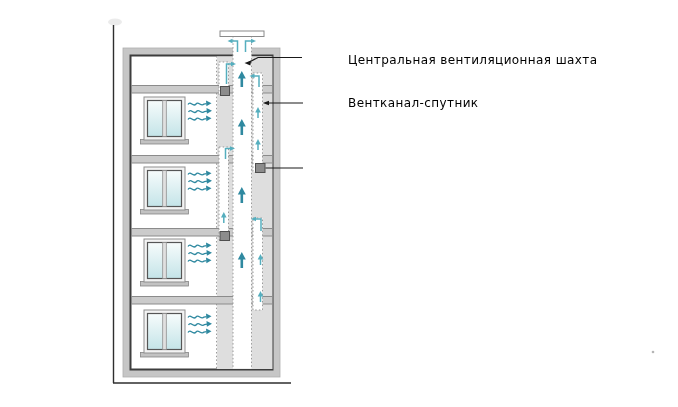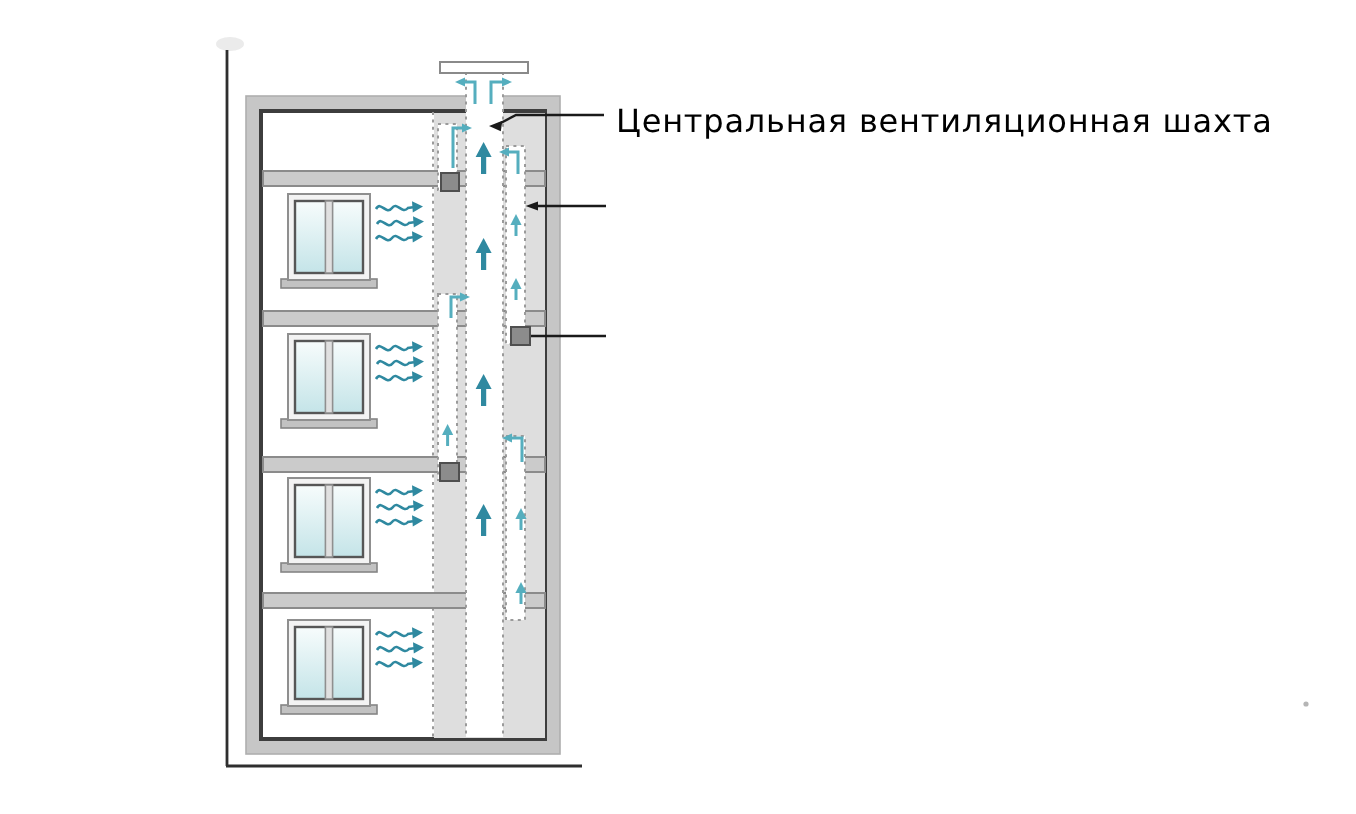--- a/index.html
+++ b/index.html
@@ -6,25 +6,26 @@
   #stage{
     position:relative;
     width:678px;height:407px;
     background:#ffffff;
     overflow:hidden;
     font-family:"DejaVu Sans", sans-serif;
   }
   svg{position:absolute;left:0;top:0;}
   .lbl{
     position:absolute;
-    font-size:16px;
+    font-size:12px;
     line-height:17px;
     letter-spacing:0.4px;
     color:var(--label_text,#000000);
     white-space:nowrap;
+    margin-left:40px;
   }
   
   .axis      {stroke:#2e2e2e;stroke-width:1.4;fill:none;}
   .c-wall    {fill:var(--wall_gray,#c6c6c6);stroke:#aeaeae;stroke-width:0.8;}
   .c-inner   {fill:#ffffff;stroke:var(--inner_wall_dark,#3d3d3d);stroke-width:2;}
   .c-zone    {fill:var(--zone_gray,#dedede);}
   .c-slab    {fill:var(--slab_gray,#cbcbcb);stroke:var(--slab_edge,#8b8b8b);stroke-width:1;}
   .c-duct    {fill:#ffffff;stroke:var(--dotted_gray,#9a9a9a);stroke-width:1;stroke-dasharray:1.5 2.2;}
   .c-shaftfill{fill:#ffffff;}
   .c-dotline {stroke:var(--dotted_gray,#9a9a9a);stroke-width:1;stroke-dasharray:1.5 2.2;fill:none;}
@@ -167,15 +168,16 @@
       <line class="leader" x1="267" y1="103" x2="303" y2="103"></line>
       <polygon class="leader-head" points="262.8,103 269,100.7 269,105.3"></polygon>
       <line class="leader" x1="265.5" y1="168" x2="303" y2="168"></line>
     </g>
 
     <circle class="speck" cx="653" cy="352" r="1.3"></circle>
   </svg>
 
   <div class="lbl" style="left:308px;top:52px;">Центральная вентиляционная шахта</div>
 
+  <div class="lbl" style="left:308px;top:95px;">Вентканал-спутник</div>
 
 
 </div>
 
 </body></html>

